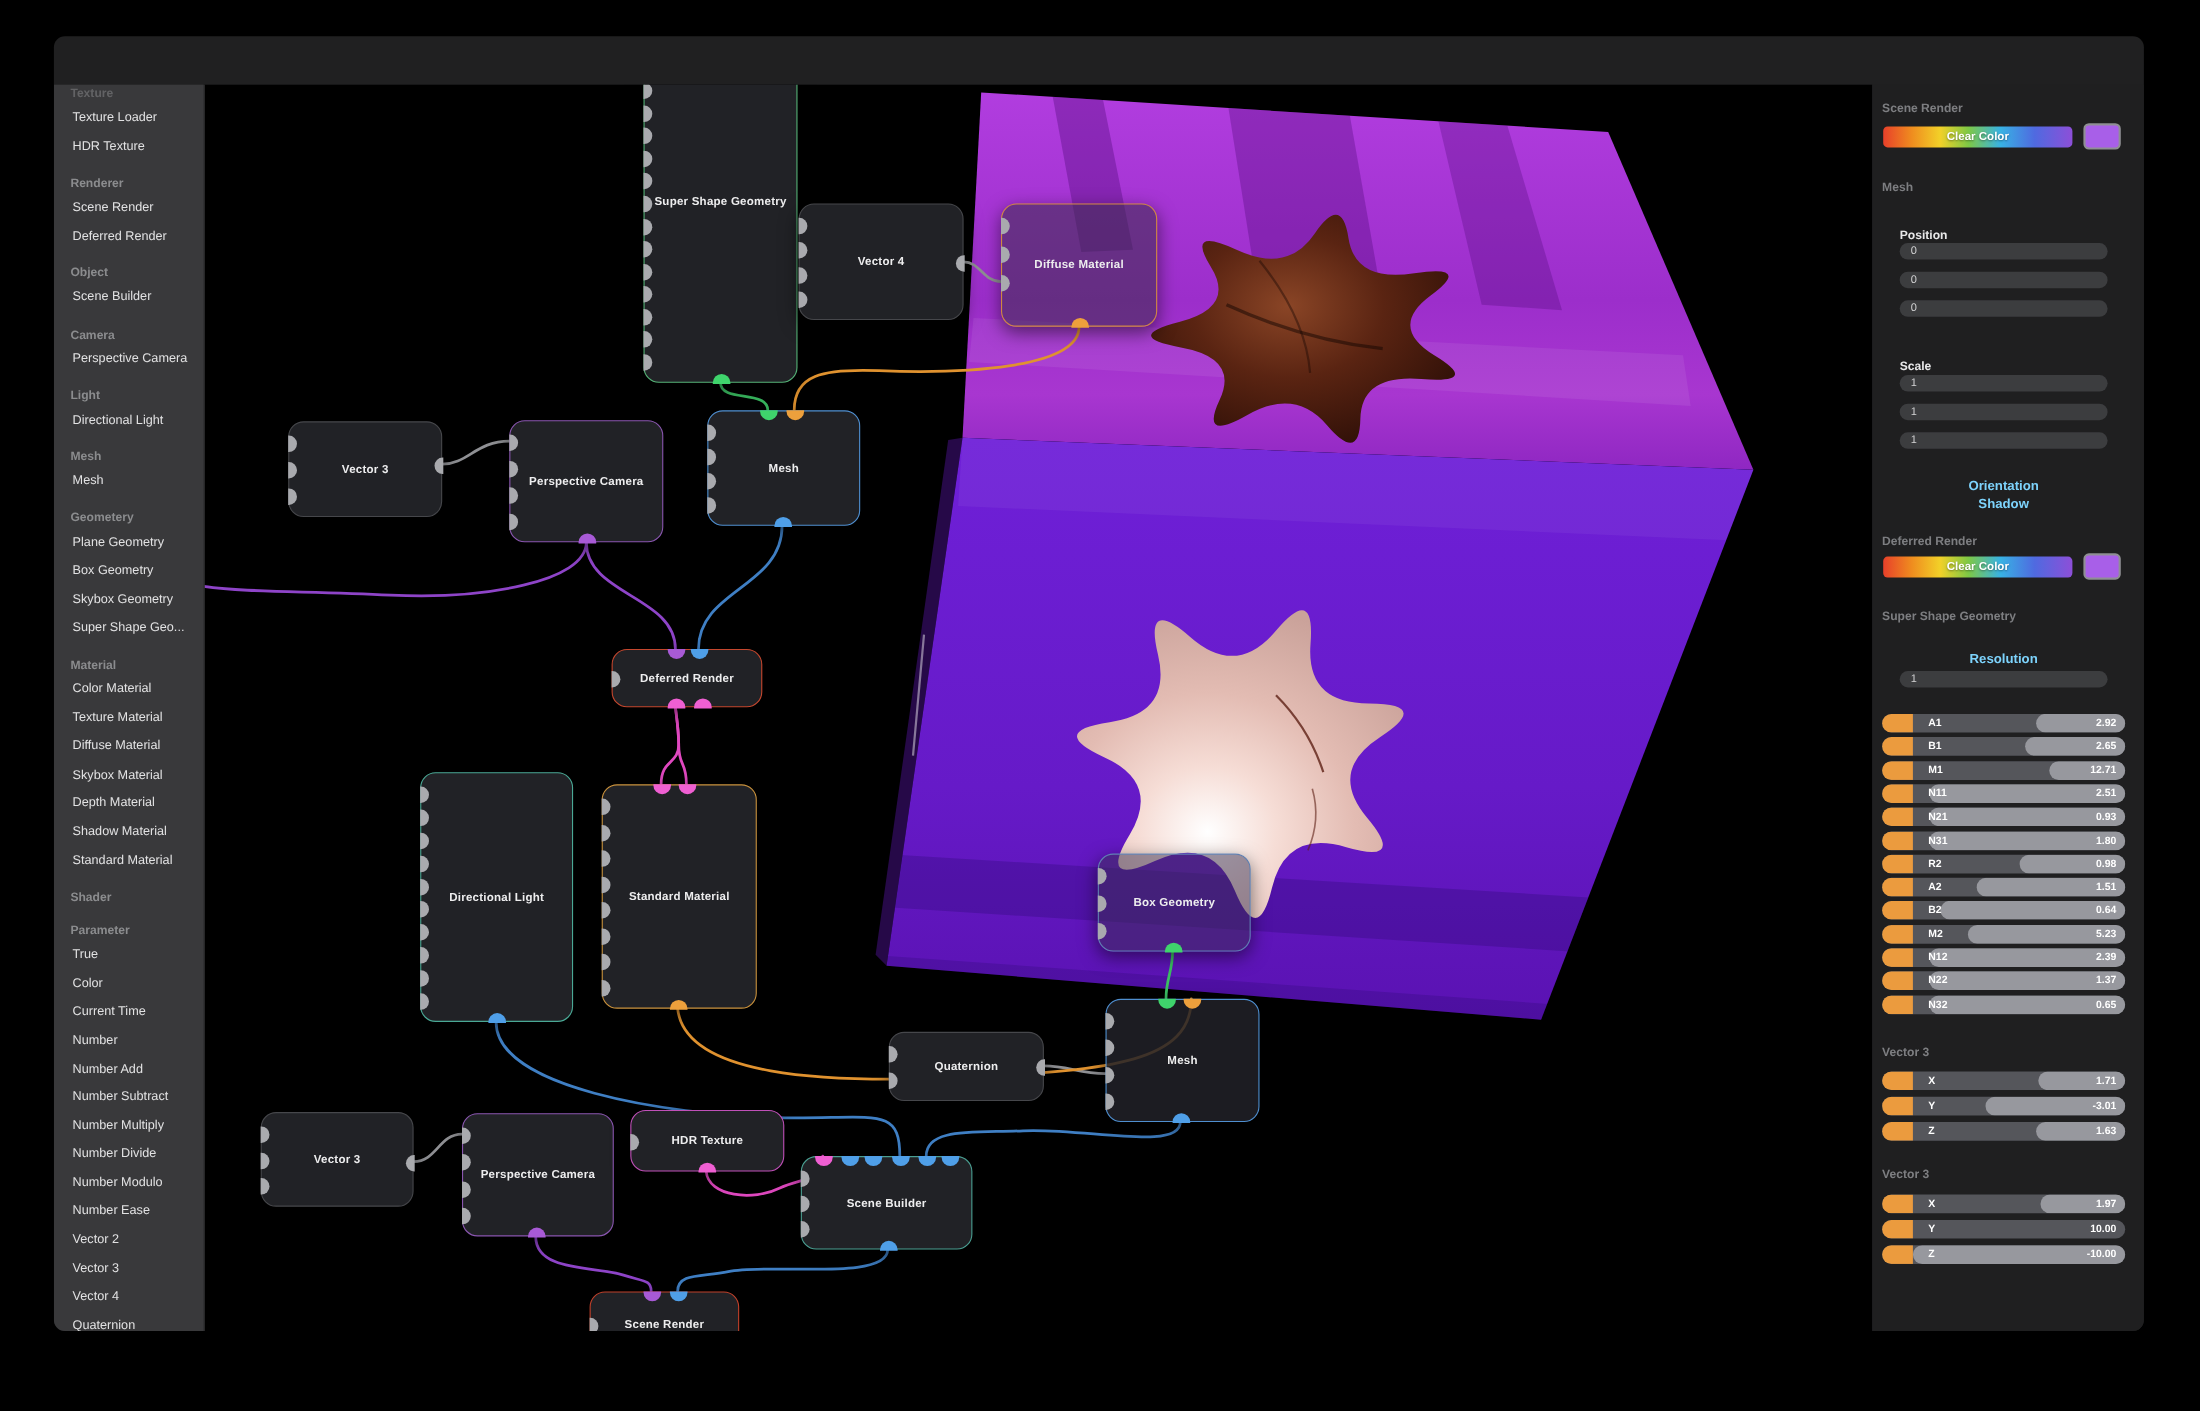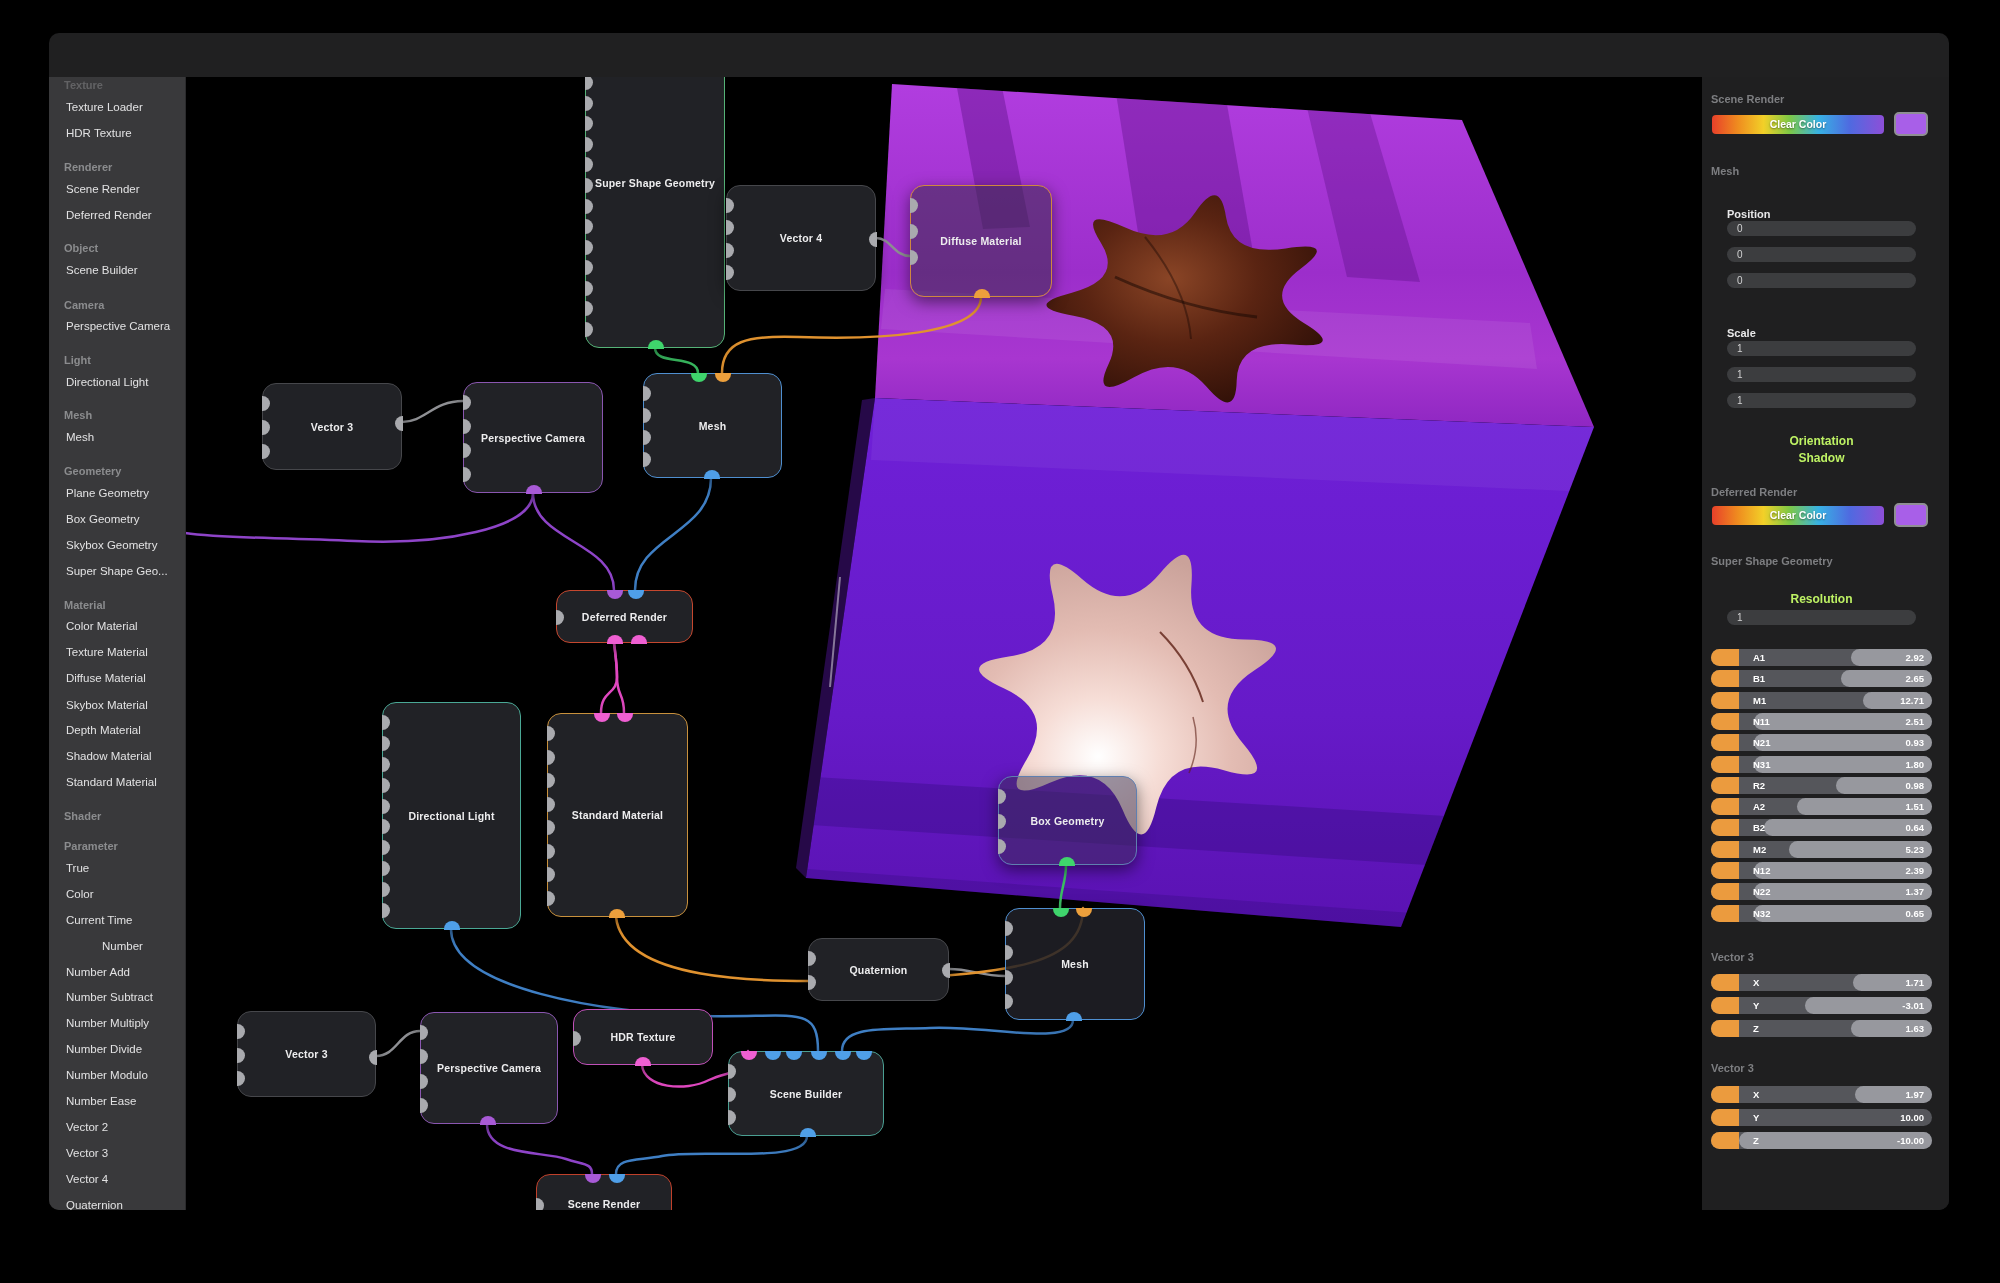--- a/index.html
+++ b/index.html
@@ -38,21 +38,21 @@
   .port{position:absolute;}
   .port-l{left:-1.5px;width:8px;height:15px;border-radius:0 8px 8px 0;}
   .port-r{right:-1.5px;width:8px;height:15px;border-radius:8px 0 0 8px;}
   .port-t{top:-1.5px;width:16px;height:9px;border-radius:0 0 9px 9px;}
   .port-b{bottom:-1.5px;width:16px;height:9px;border-radius:9px 9px 0 0;}
   
   .inspector{position:absolute;left:1653px;top:44px;width:247px;bottom:0;background:#1f1f20;z-index:20;}
   .insp-el{position:absolute;}
   .insp-header{left:9px;font-size:11px;font-weight:700;color:#7d7e81;}
   .insp-sublabel{left:25px;font-size:11px;font-weight:700;color:#e8e8e9;}
-  .insp-center{left:9px;width:221px;text-align:center;font-size:12px;font-weight:600;color:#bef264;}
+  .insp-center{left:9px;width:221px;text-align:center;font-size:12px;font-weight:600;color:#7dd3fc;}
   .insp-input{left:25px;width:189px;height:15px;background:#3c3d3f;border-radius:8px;
         font-size:10px;color:#d2d2d3;line-height:15px;padding-left:10px;box-sizing:border-box;}
   .rainbow-btn{left:10px;width:172px;height:19px;border-radius:4px;text-align:center;
         font-size:10.5px;font-weight:700;color:#fff;line-height:19px;text-shadow:0 1px 2px rgba(0,0,0,.45);
         background:linear-gradient(90deg,#e8402a 0%,#ef8c1f 15%,#f2d028 30%,#7ec845 45%,#38b2e4 62%,#4f6ae0 80%,#8d4fd8 100%);}
   .swatch{left:192px;width:34px;height:24px;border-radius:5px;border:2px solid #8f8f93;box-sizing:border-box;}
   .slider-row{left:9px;width:221px;height:17px;border-radius:9px;background:#55565b;overflow:hidden;}
   .slider-orange{position:absolute;left:0;top:0;width:28px;height:100%;}
   .slider-light{position:absolute;top:0;height:100%;border-radius:9px 0 0 9px;background:#97989e;}
   .slider-label{position:absolute;left:42px;top:0;font-size:9.5px;font-weight:700;color:#fff;line-height:17px;}
@@ -91,21 +91,21 @@
         <div class="side-row side-item" style="top: 593px;">Diffuse Material</div>
         <div class="side-row side-item" style="top: 620px;">Skybox Material</div>
         <div class="side-row side-item" style="top: 645px;">Depth Material</div>
         <div class="side-row side-item" style="top: 671px;">Shadow Material</div>
         <div class="side-row side-item" style="top: 697px;">Standard Material</div>
         <div class="side-row side-header" style="top: 731px;">Shader</div>
         <div class="side-row side-header" style="top: 761px;">Parameter</div>
         <div class="side-row side-item" style="top: 783px;">True</div>
         <div class="side-row side-item" style="top: 809px;">Color</div>
         <div class="side-row side-item" style="top: 835px;">Current Time</div>
-        <div class="side-row side-item" style="top: 861px; margin-left: 36px;">Number</div>
+        <div class="side-row side-item" style="top: 861px;">Number</div>
         <div class="side-row side-item" style="top: 887px;">Number Add</div>
         <div class="side-row side-item" style="top: 912px;">Number Subtract</div>
         <div class="side-row side-item" style="top: 938px;">Number Multiply</div>
         <div class="side-row side-item" style="top: 964px;">Number Divide</div>
         <div class="side-row side-item" style="top: 990px;">Number Modulo</div>
         <div class="side-row side-item" style="top: 1016px;">Number Ease</div>
         <div class="side-row side-item" style="top: 1042px;">Vector 2</div>
         <div class="side-row side-item" style="top: 1068px;">Vector 3</div>
         <div class="side-row side-item" style="top: 1094px;">Vector 4</div>
         <div class="side-row side-item" style="top: 1120px;">Quaternion</div>

